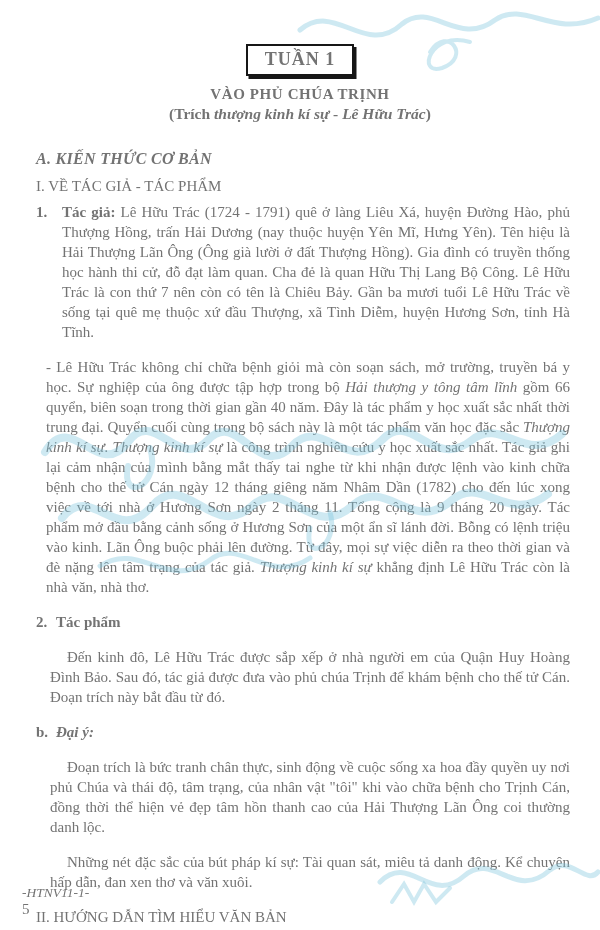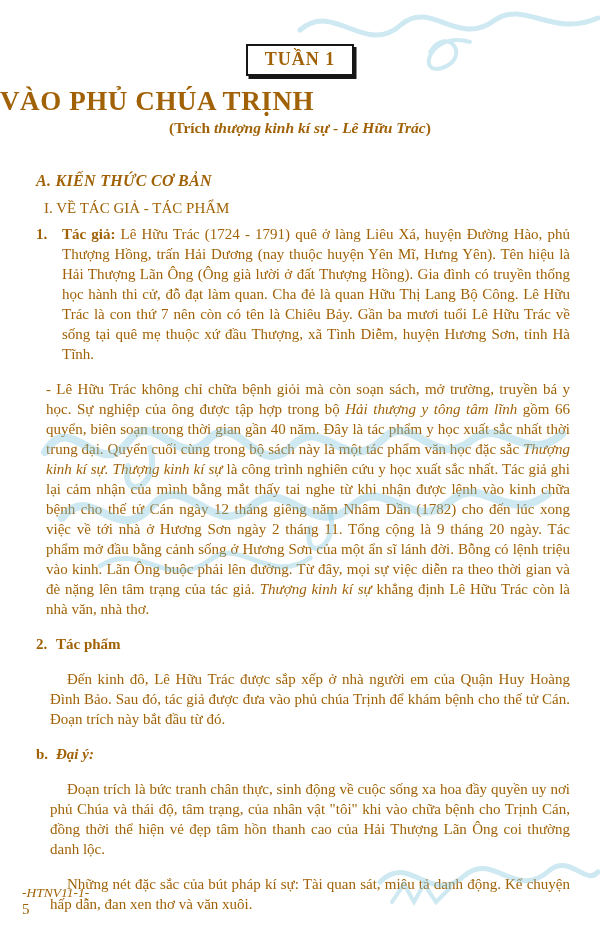--- a/index.html
+++ b/index.html
@@ -1,61 +1,62 @@
 <!DOCTYPE html>
 <html><head>
 <meta charset="utf-8">
 <style>
   html,body { margin:0; padding:0; background:#ffffff; }
   .page {
     position:relative;
     width:600px; height:930px;
     background:#ffffff;
-    color:#a16207;
+    color:#737373;
     font-family:"Liberation Serif","DejaVu Serif",serif;
     overflow:hidden;
     margin:0 auto;
   }
   
   .week-box {
     margin:44px auto 8px auto;
     width:-moz-fit-content; width:fit-content;
     border:2px solid #161616;
     box-shadow:2.5px 3px 0 #161616;
     padding:3px 17px 4px 17px;
     font-weight:700;
     font-size:18px;
     letter-spacing:1px;
     text-align:center;
   }
   .title {
+    text-align:center;
     font-weight:700;
-    font-size:27px;
+    font-size:15px;
     letter-spacing:.6px;
     margin:10px 0 2px 0;
   }
   .subtitle {
     text-align:center;
     font-weight:700;
     font-size:15.5px;
-    margin-bottom:20px;
+    margin-bottom:12px;
   }
   
   .content {
     padding:12px 30px 0 36px;
     font-size:15px;
     line-height:20px;
     text-align:justify;
   }
   .sec-a {
     font-size:16px; font-weight:700; font-style:italic;
     letter-spacing:.3px;
     margin:2px 0 7px 0;
   }
-  .sec-i { font-size:15px; margin:0 0 6px 8px; }
+  .sec-i { font-size:15px; margin:0 0 6px 0; }
   .hang { position:relative; margin:0 0 0 26px; }
   .hang .num { position:absolute; left:-26px; top:0; }
   .bd { font-weight:700; }
   .it { font-style:italic; }
   .cont-par { margin-left:10px; }
   .sub-head { margin:1px 0 1px 0; font-weight:700; }
   .sub-head .sh-num { display:inline-block; min-width:20px; }
   .sub-head.ital .sh-label { font-style:italic; }
   .indent-par { margin-left:14px; text-indent:17px; }
   .sec-ii { font-size:15px; margin:2px 0 2px 0; }

